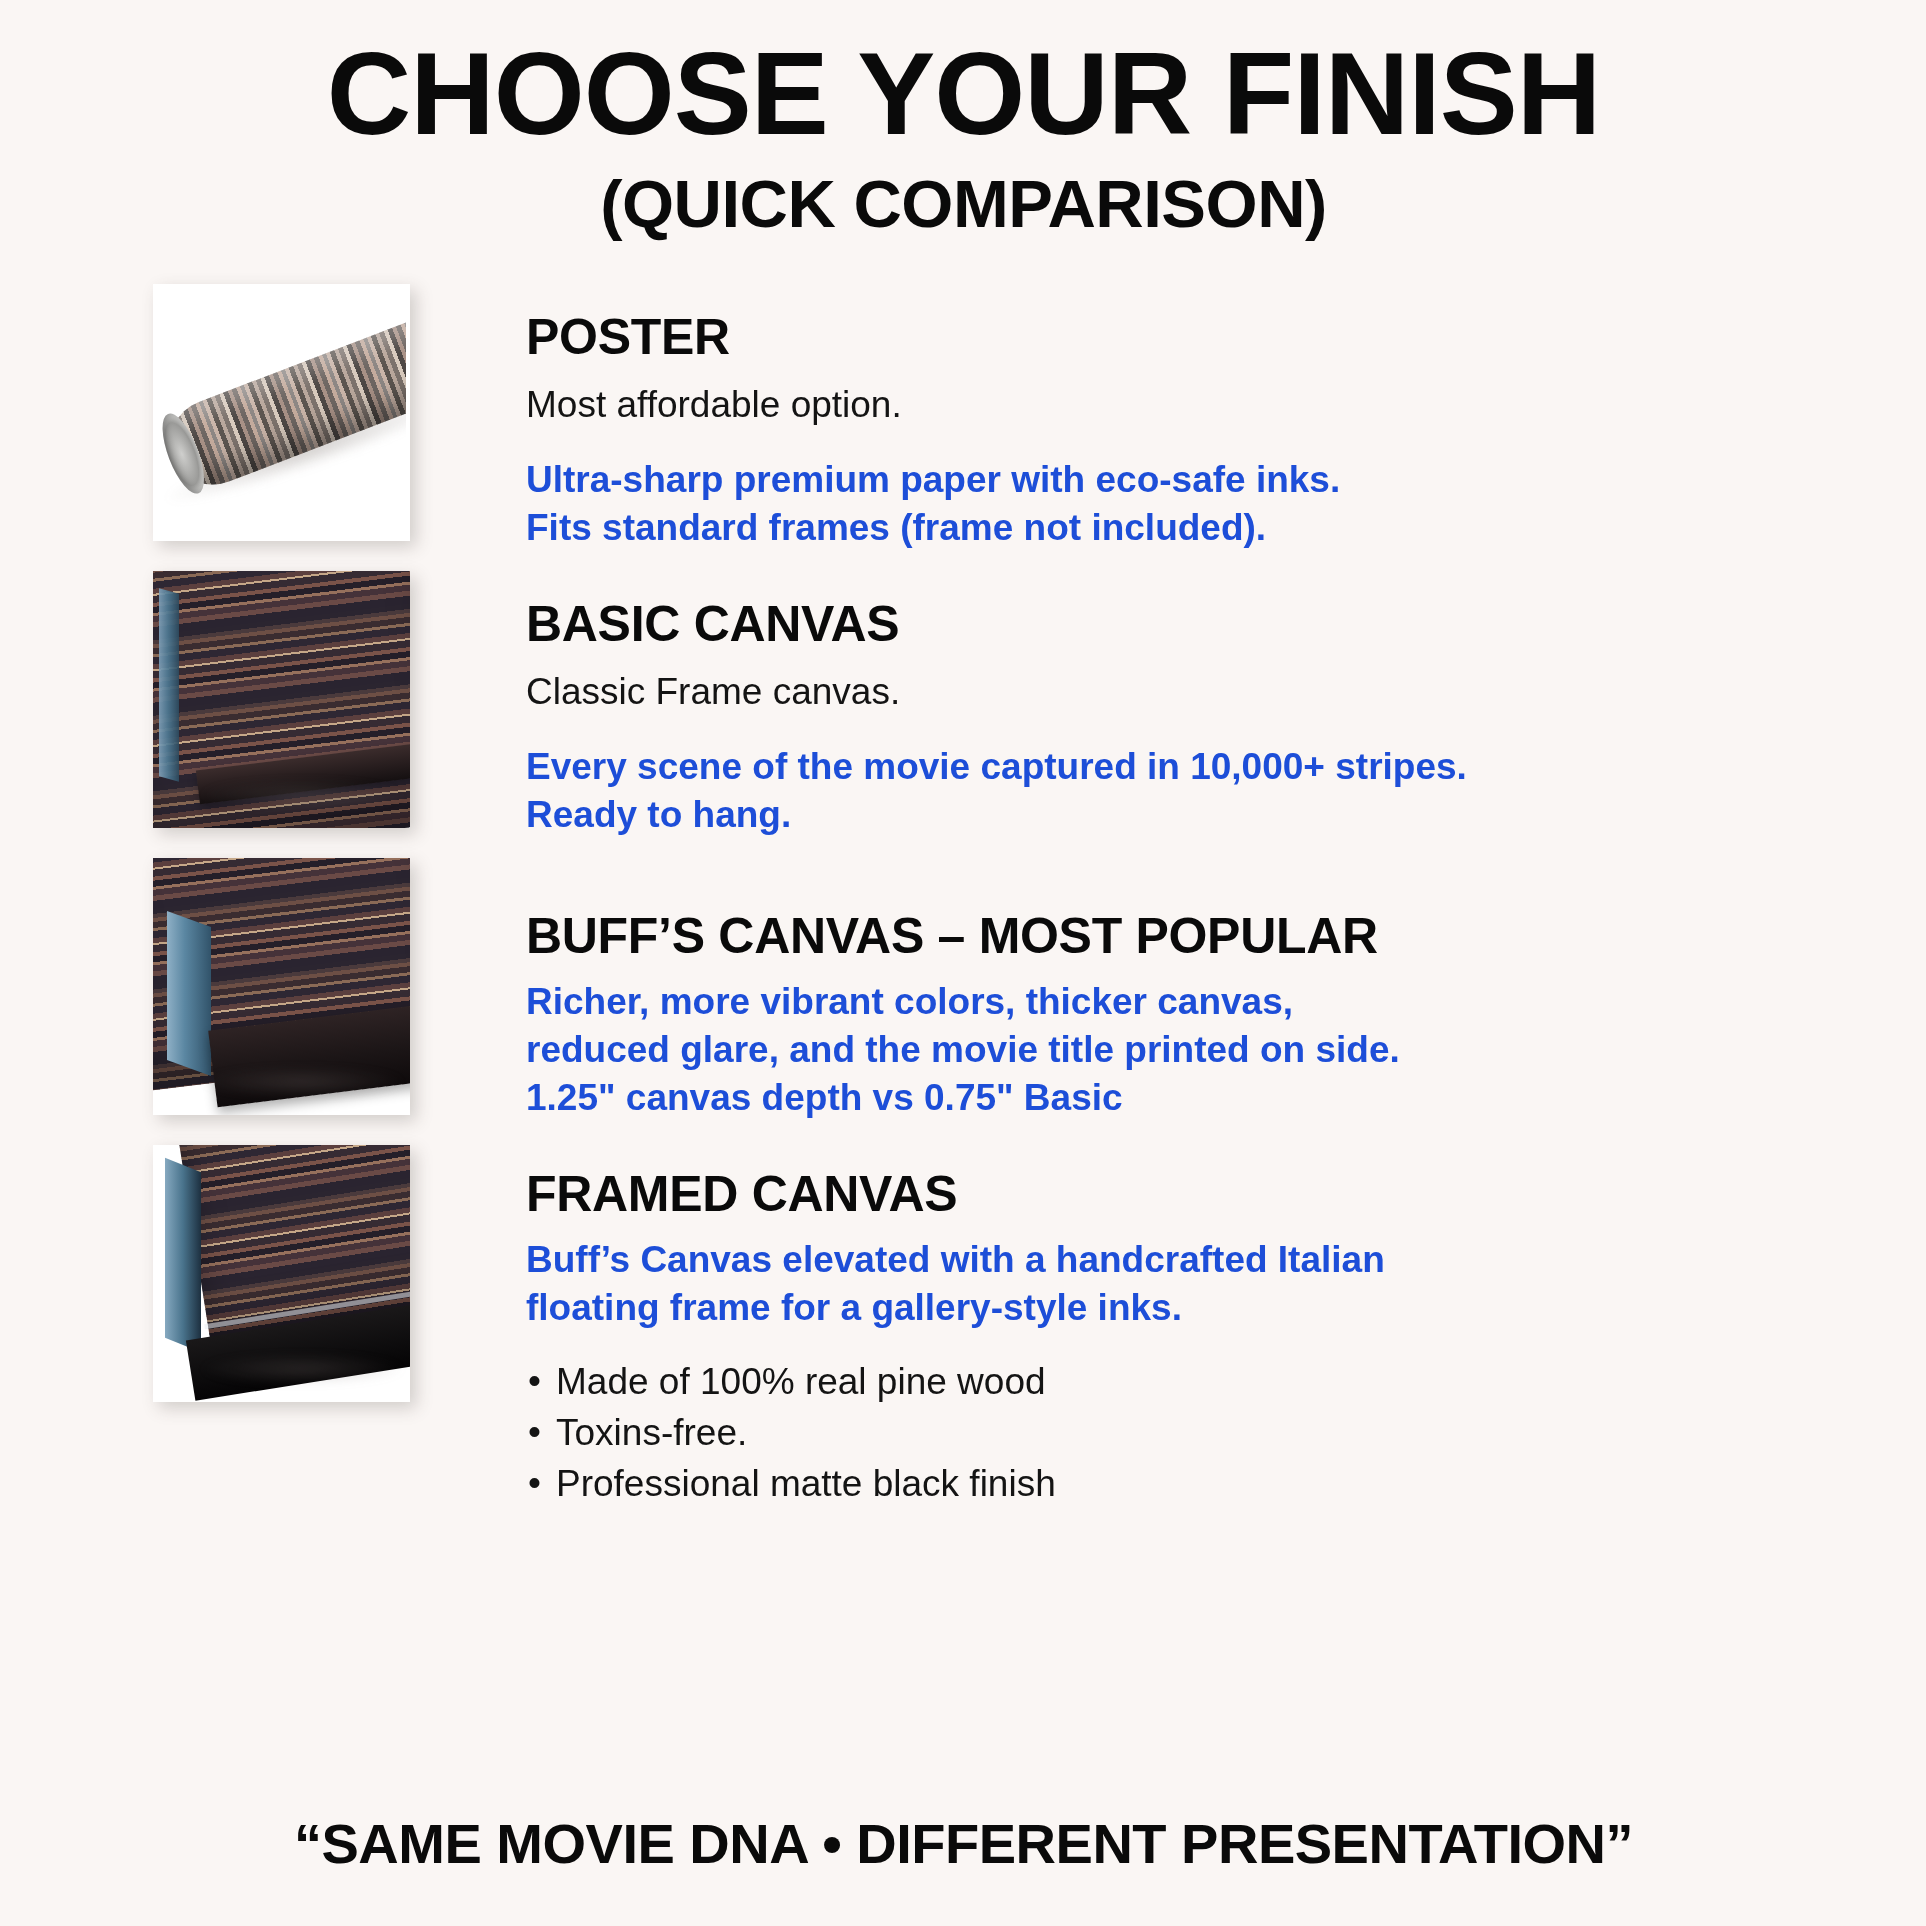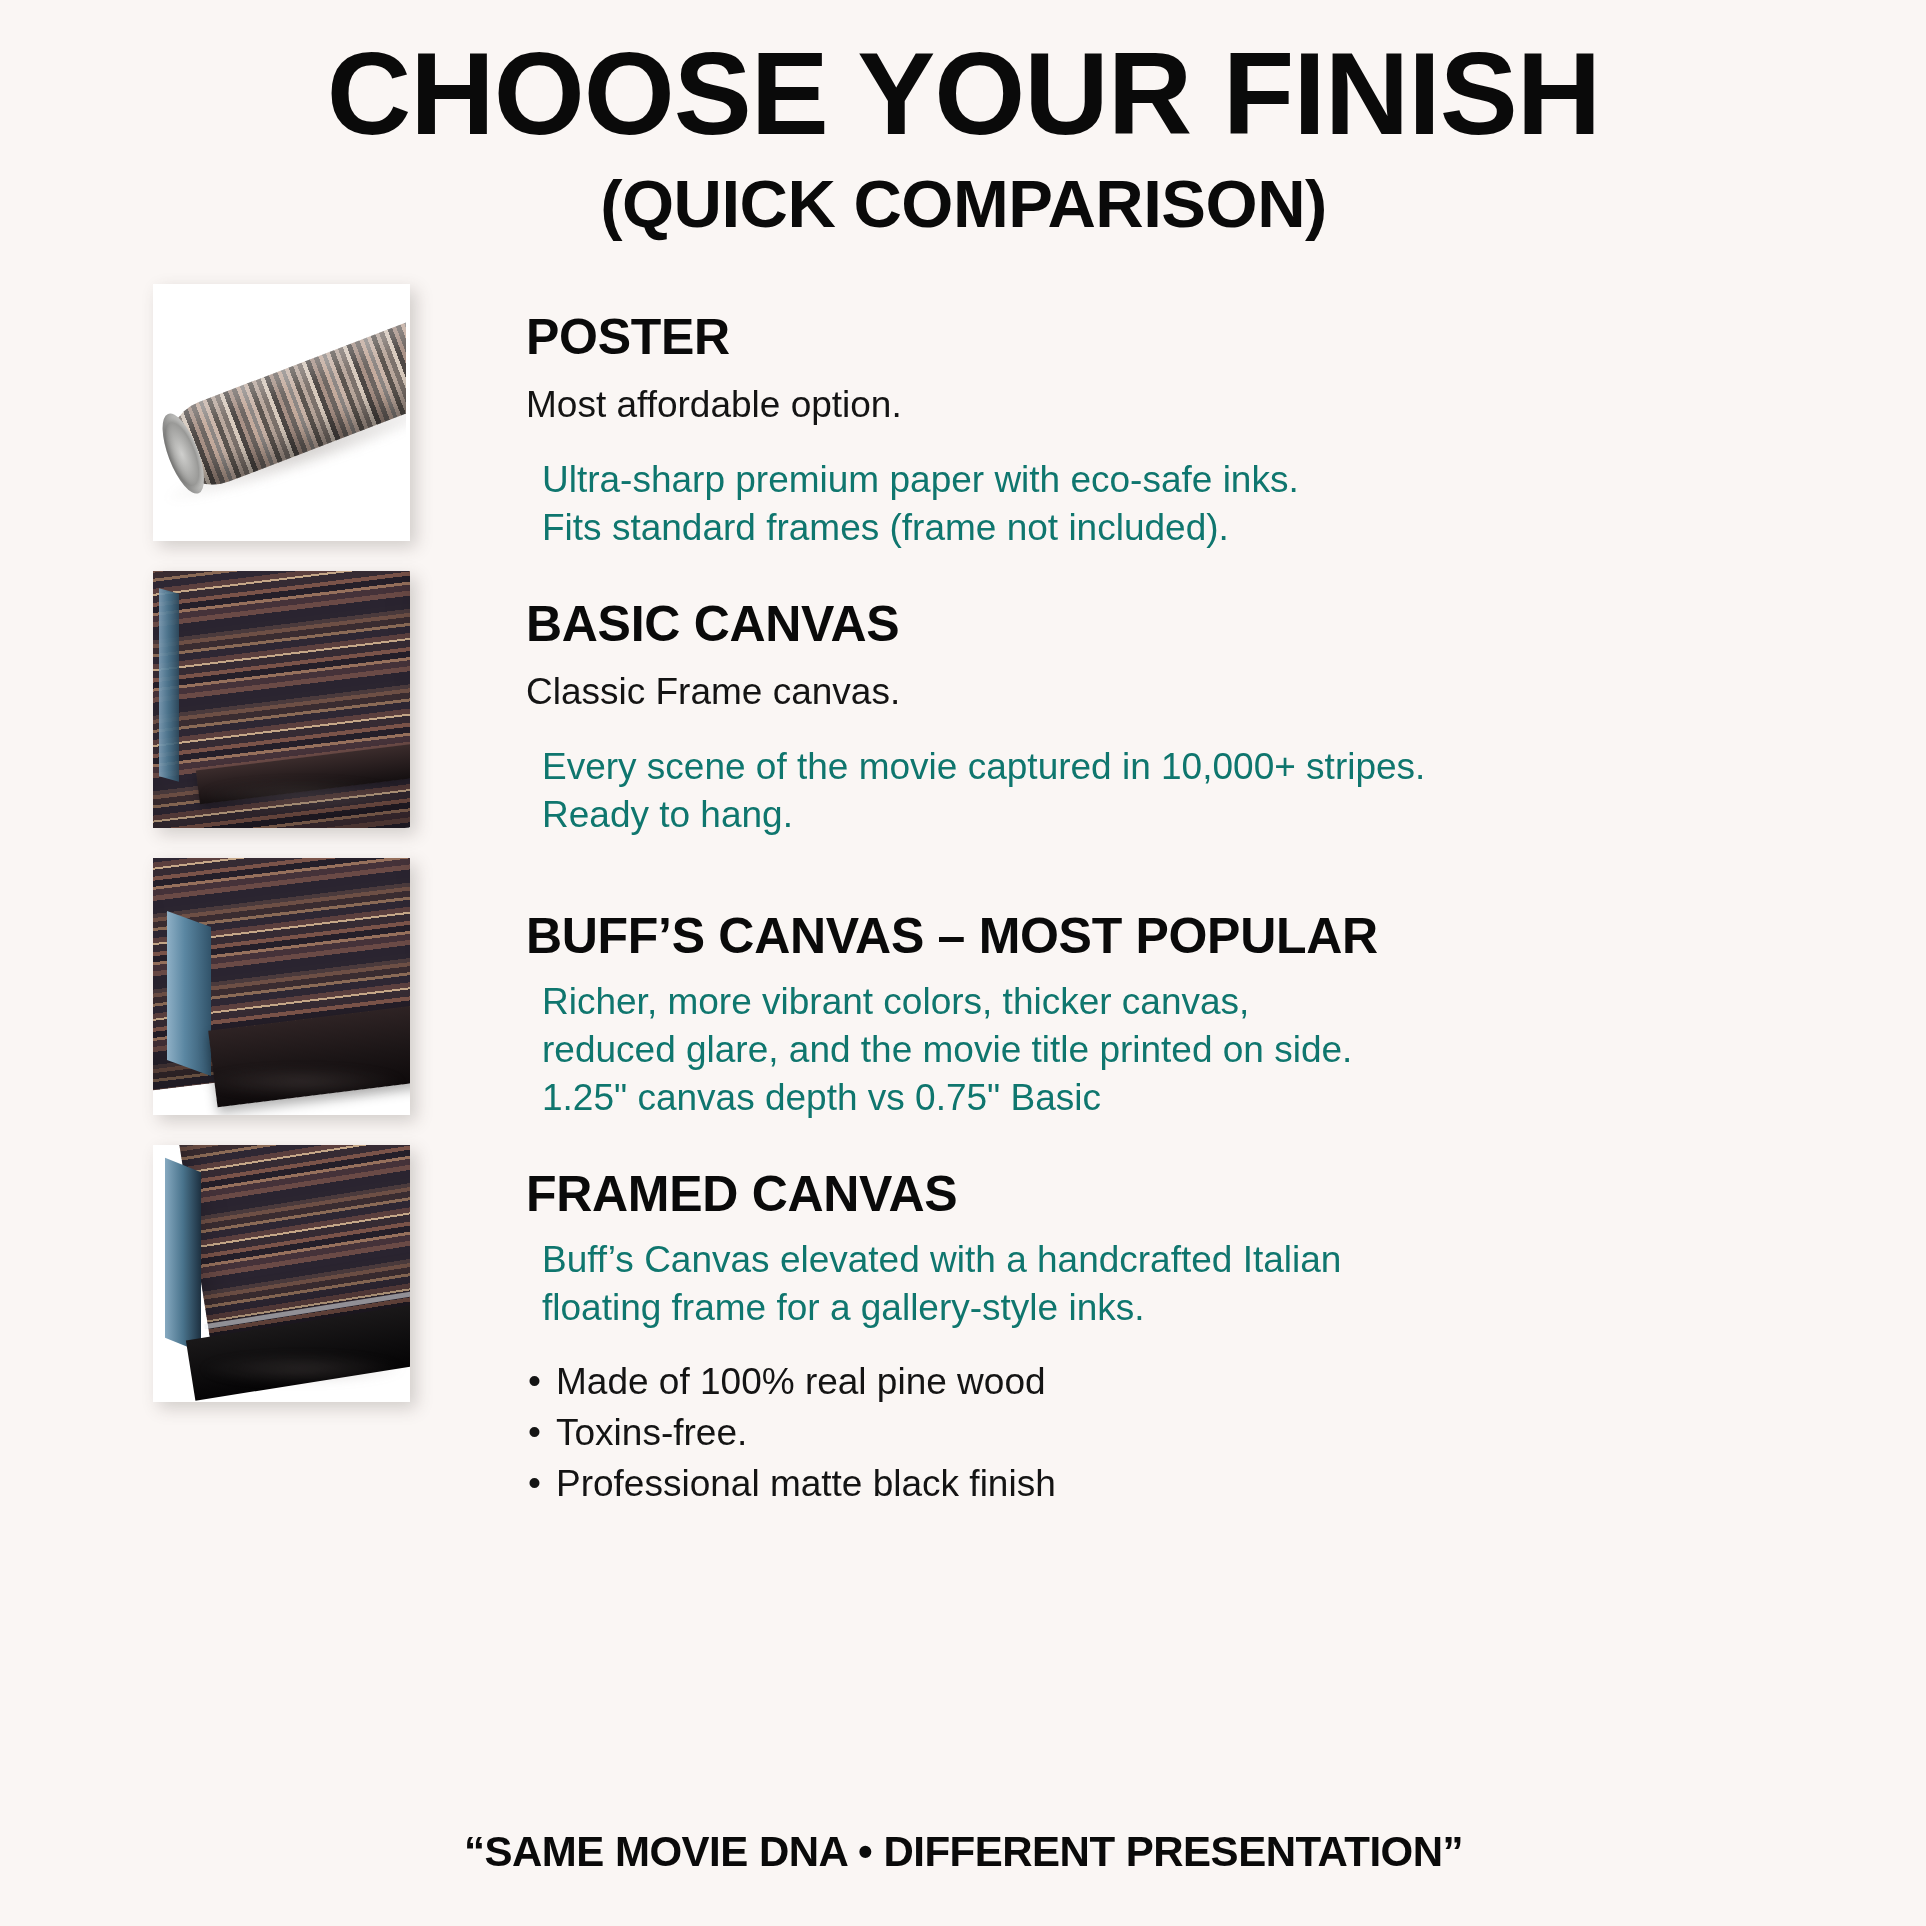--- a/index.html
+++ b/index.html
@@ -275,24 +275,24 @@
   }
   .item-lead {
     font-size: 37px;
     font-weight: 400;
     line-height: 1.28;
     margin: 16px 0 0 0;
     color: #141414;
   }
   .item-body {
     font-size: 37px;
-    font-weight: 400;
+    font-weight: 700;
     line-height: 1.30;
-    margin: 28px 0 0 16px;
-    color: #0f766e;
+    margin: 28px 0 0 0;
+    color: #1d4ed8;
   }
   .item-body-tight {
     margin-top: 14px;
   }
   .bullets {
     list-style: none;
     margin: 24px 0 0 0;
     padding: 0;
   }
   .bullets li {
@@ -317,21 +317,21 @@
 
   
   .footer {
     position: absolute;
     left: 0;
     right: 0;
     bottom: 51px;
     text-align: center;
   }
   .footer-tagline {
-    font-size: 42px;
+    font-size: 56px;
     font-weight: 700;
     letter-spacing: -0.5px;
     margin: 0;
     color: #0a0a0a;
   }
 </style>
 </head>
 <body>
 
 <div class="page">

